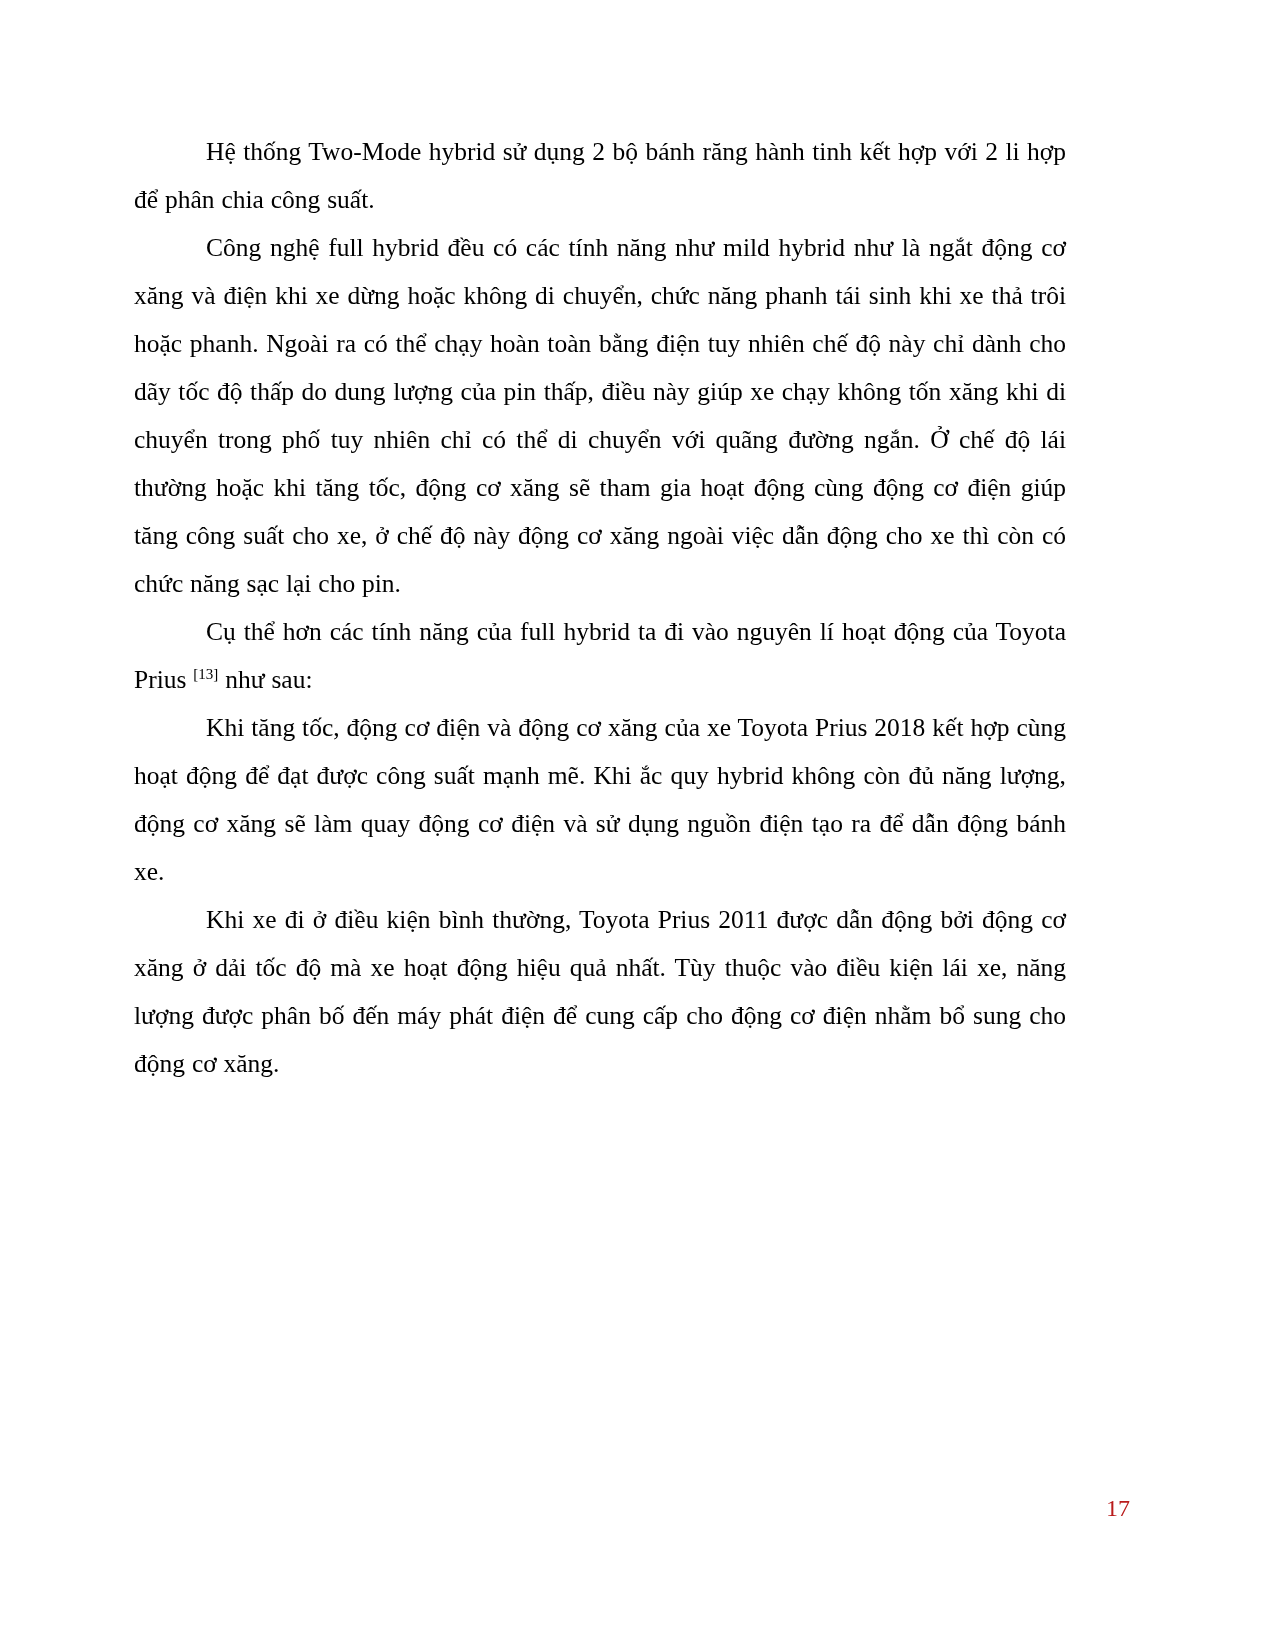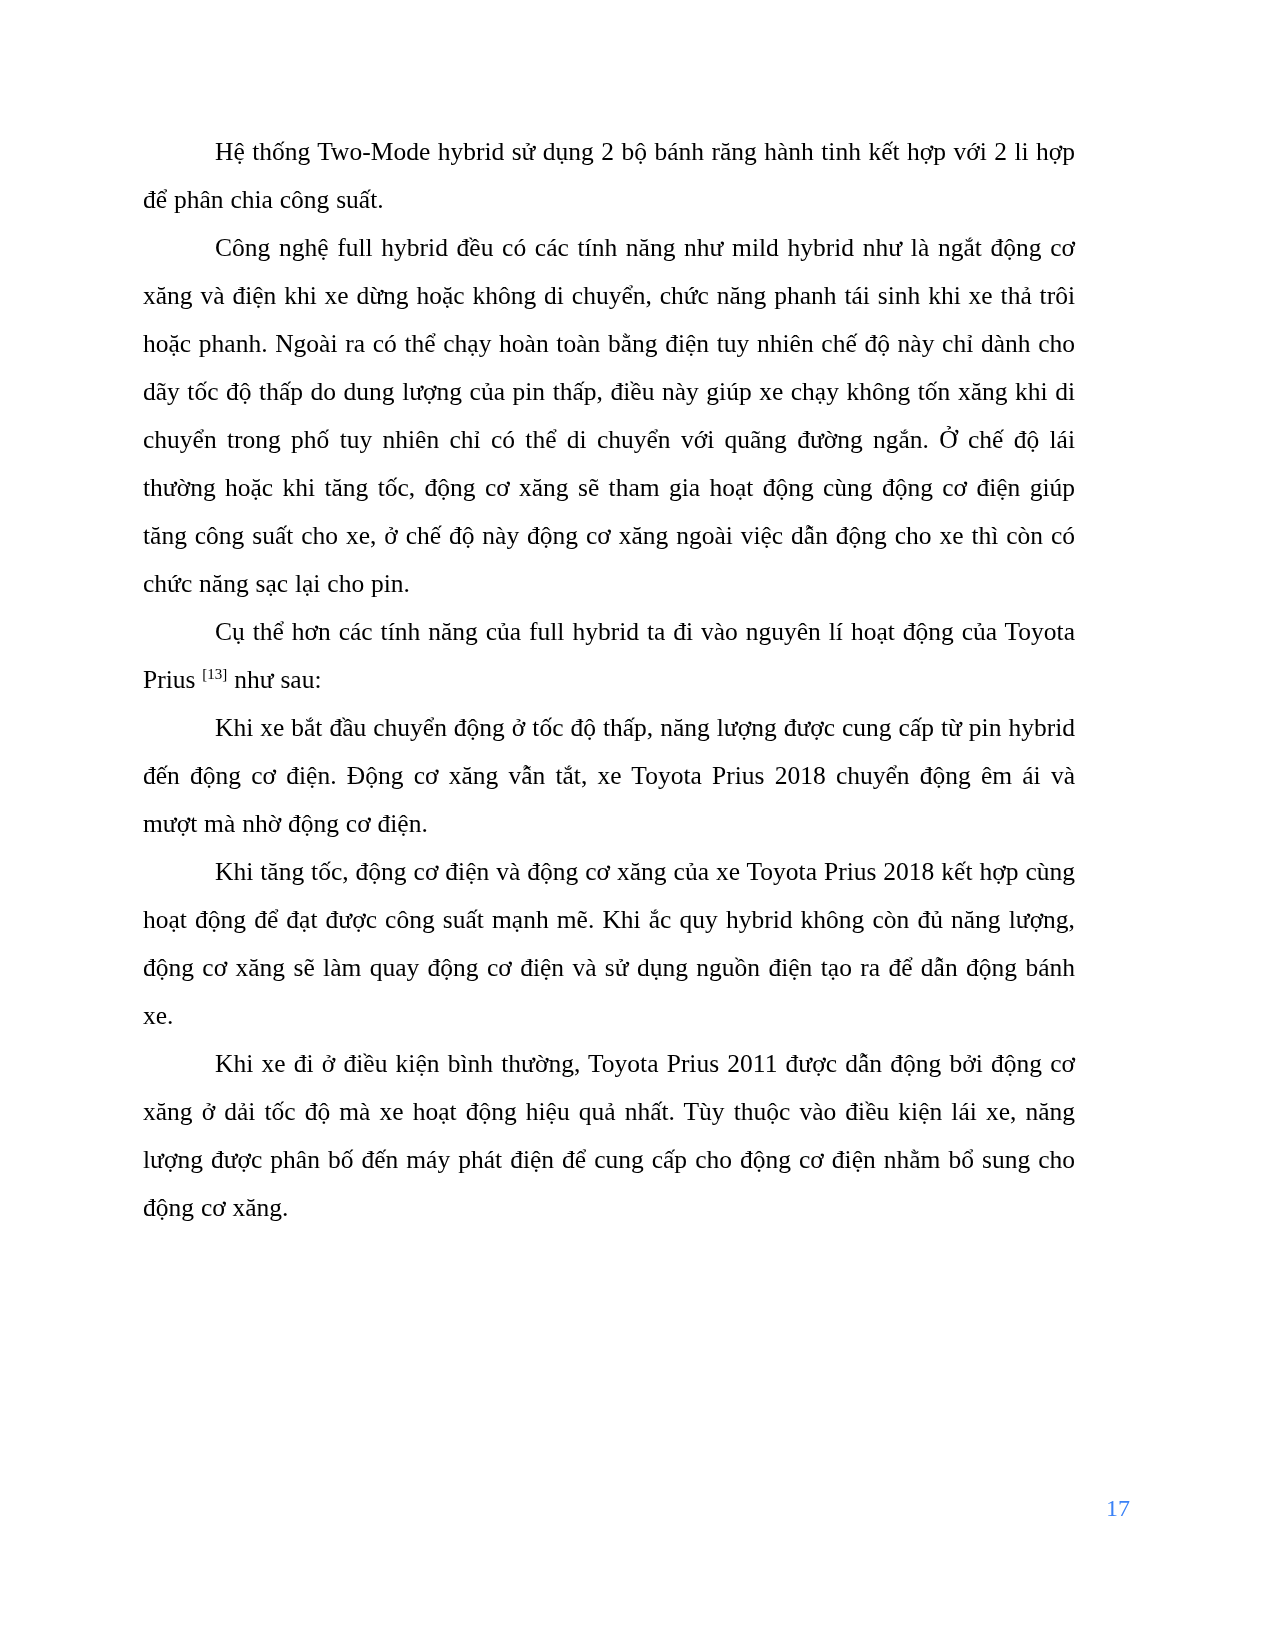--- a/index.html
+++ b/index.html
@@ -14,21 +14,21 @@
     height: 1650px;
     background: #ffffff;
     margin: 0 auto;
     box-sizing: border-box;
     font-family: "Liberation Serif", "DejaVu Serif", serif;
     color: #000000;
     overflow: hidden;
   }
   .content {
     position: absolute;
-    left: 143px;
+    left: 134px;
     top: 128px;
     width: 932px;
   }
   p.para {
     margin: 0 0 0 0;
     font-size: 25.5px;
     line-height: 48px;
     text-align: justify;
     text-justify: inter-word;
     text-indent: 72px;
@@ -41,39 +41,38 @@
     font-size: 15px;
     vertical-align: super;
     line-height: 0;
   }
   .page-number {
     position: absolute;
     right: 145px;
     bottom: 128px;
     font-size: 24px;
     font-family: "Liberation Serif", "DejaVu Serif", serif;
-    color: #3b82f6;
+    color: #b91c1c;
   }
 </style>
 </head>
 <body>
 
 <div class="page">
 
   <div class="content">
 
     <p class="para">Hệ thống Two-Mode hybrid sử dụng 2 bộ bánh răng hành tinh kết hợp với 2 li hợp để phân chia công suất.</p>
 
 
     <p class="para">Công nghệ full hybrid đều có các tính năng như mild hybrid như là ngắt động cơ xăng và điện khi xe dừng hoặc không di chuyển, chức năng phanh tái sinh khi xe thả trôi hoặc phanh. Ngoài ra có thể chạy hoàn toàn bằng điện tuy nhiên chế độ này chỉ dành cho dãy tốc độ thấp do dung lượng của pin thấp, điều này giúp xe chạy không tốn xăng khi di chuyển trong phố tuy nhiên chỉ có thể di chuyển với quãng đường ngắn. Ở chế độ lái thường hoặc khi tăng tốc, động cơ xăng sẽ tham gia hoạt động cùng động cơ điện giúp tăng công suất cho xe, ở chế độ này động cơ xăng ngoài việc dẫn động cho xe thì còn có chức năng sạc lại cho pin.</p>
 
     <p class="para"><span>Cụ thể hơn các tính năng của full hybrid ta đi vào nguyên lí hoạt động của Toyota Prius </span><sup class="ref">[13]</sup><span> như sau:</span></p>
 
 
-    <p class="para">Khi xe bắt đầu chuyển động ở tốc độ thấp, năng lượng được cung cấp từ pin hybrid đến động cơ điện. Động cơ xăng vẫn tắt, xe Toyota Prius 2018 chuyển động êm ái và mượt mà nhờ động cơ điện.</p>
 
     <p class="para">Khi tăng tốc, động cơ điện và động cơ xăng của xe Toyota Prius 2018 kết hợp cùng hoạt động để đạt được công suất mạnh mẽ. Khi ắc quy hybrid không còn đủ năng lượng, động cơ xăng sẽ làm quay động cơ điện và sử dụng nguồn điện tạo ra để dẫn động bánh xe.</p>
 
     <p class="para">Khi xe đi ở điều kiện bình thường, Toyota Prius 2011 được dẫn động bởi động cơ xăng ở dải tốc độ mà xe hoạt động hiệu quả nhất. Tùy thuộc vào điều kiện lái xe, năng lượng được phân bố đến máy phát điện để cung cấp cho động cơ điện nhằm bổ sung cho động cơ xăng.</p>
 
 
   </div>
 
   <div class="page-number">17</div>
 

